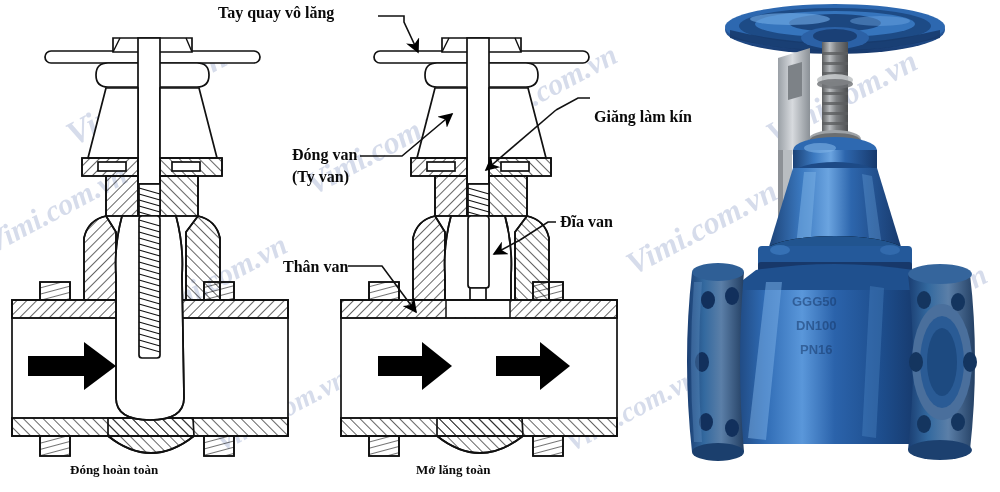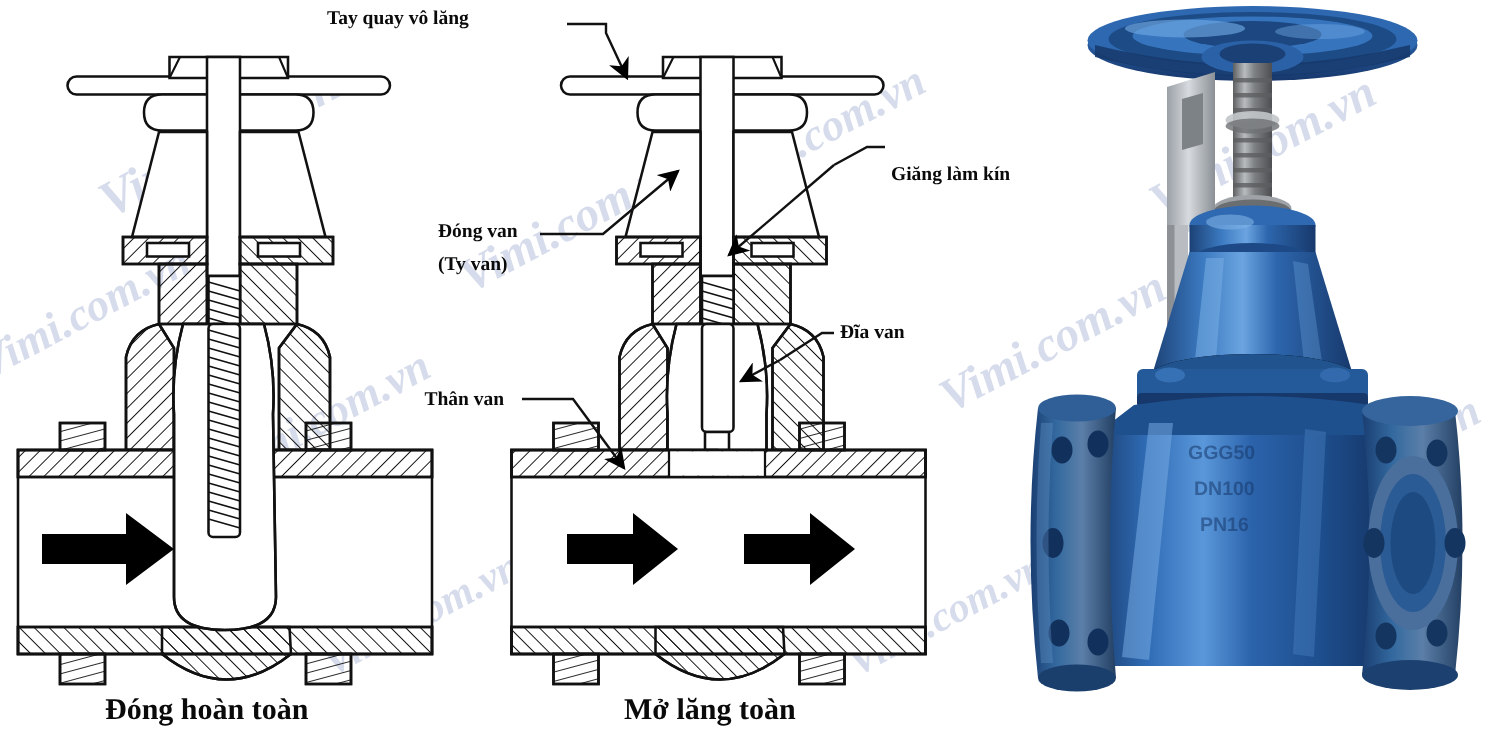--- a/index.html
+++ b/index.html
@@ -21,25 +21,25 @@
     transform-origin:left top;
   }
 
   
   .lbl{
     position:absolute;z-index:40;
     font-family:"Liberation Serif", serif;
     font-weight:bold;color:#0a0a0a;
     white-space:nowrap;line-height:1.18;
   }
-  .lbl.sz18{font-size:13px;}
+  .lbl.sz18{font-size:16px;}
   .cap{
     position:absolute;z-index:40;
     font-family:"Liberation Serif", serif;
-    font-weight:bold;font-size:20px;color:#0a0a0a;white-space:nowrap;
+    font-weight:bold;font-size:13px;color:#0a0a0a;white-space:nowrap;
   }
 
   
   .draw{position:absolute;left:0;top:0;z-index:20;}
   .photo{position:absolute;z-index:15;}
 </style>
 </head>
 <body>
 
 <div id="stage">

